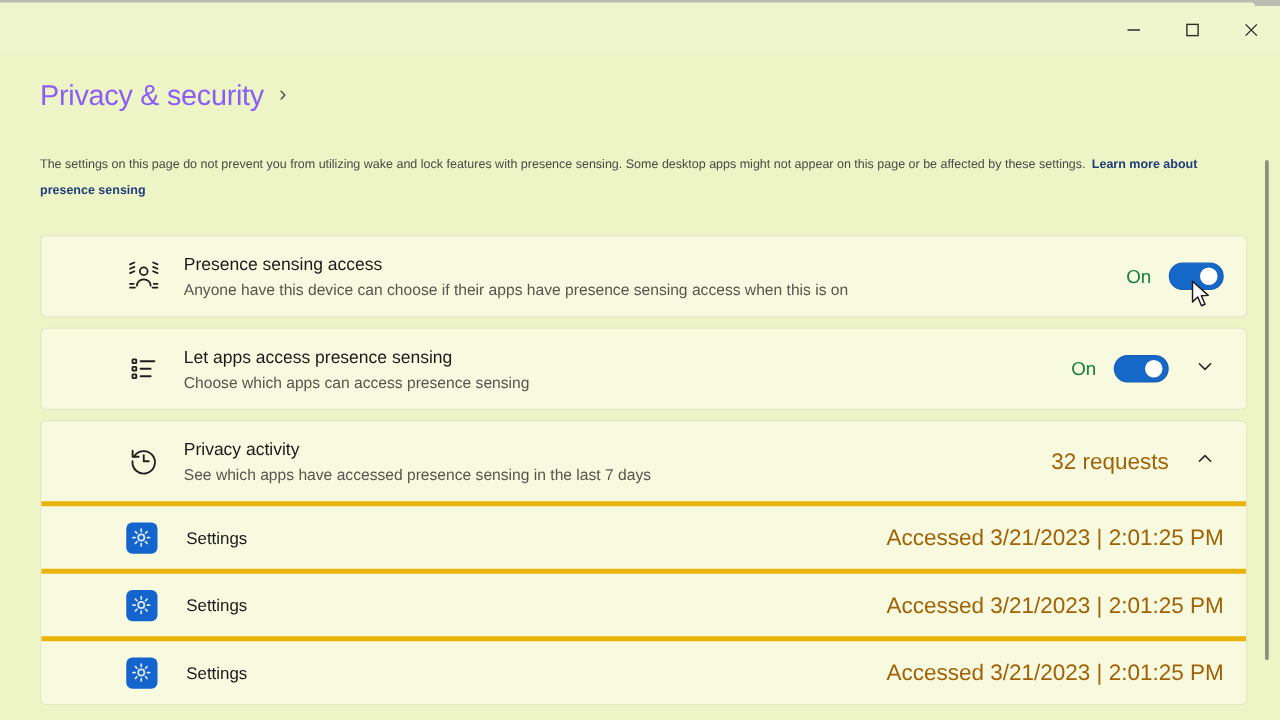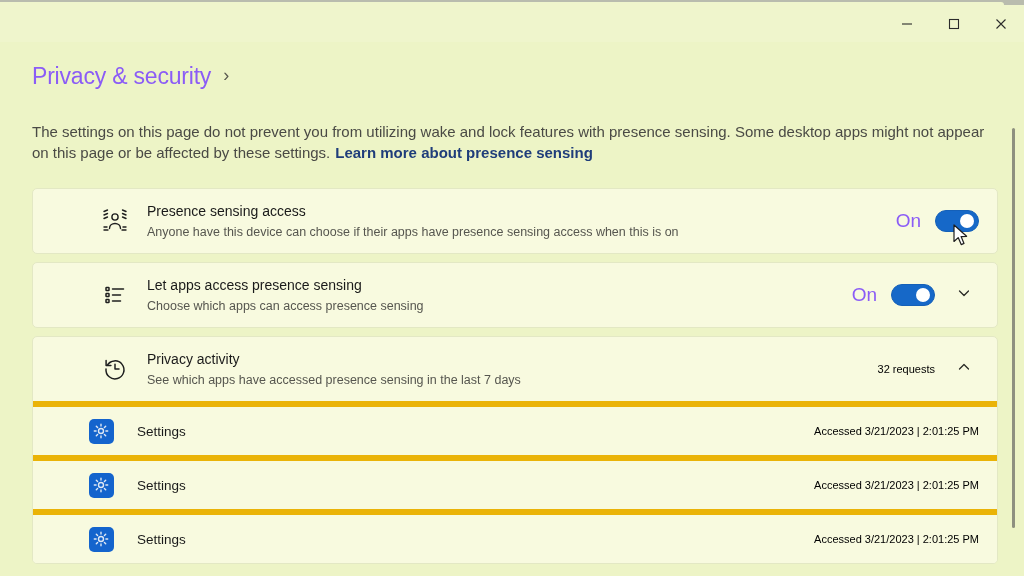--- a/index.html
+++ b/index.html
@@ -85,21 +85,21 @@
   .crumb-current {
     font-size: 27px;
     font-weight: bold;
     color: #1a1a1a;
     letter-spacing: -0.2px;
   }
 
   .description {
     margin-top: 24px;
     width: 968px;
-    font-size: 15px;
+    font-size: 10px;
     line-height: 21px;
     color: #4a4a45;
   }
   .description .link {
     color: #1f3d7a;
     font-weight: bold;
     text-decoration: none;
     cursor: pointer;
     margin-left: 5px;
   }
@@ -155,27 +155,27 @@
     margin-top: 2px;
   }
 
   .row-right {
     display: flex;
     align-items: center;
     gap: 14px;
     padding-left: 16px;
   }
   .state-label {
-    font-size: 19px;
-    color: #8b5cf6;
+    font-size: 15px;
+    color: #15803d;
     text-align: right;
   }
   .meta-label {
-    font-size: 11px;
-    color: #000000;
+    font-size: 18px;
+    color: #a16207;
     white-space: nowrap;
   }
 
   
   .toggle {
     position: relative;
     width: 44px;
     height: 22px;
     border-radius: 11px;
     background: #1668c8;
@@ -202,23 +202,23 @@
     justify-content: center;
     border-radius: 4px;
     cursor: pointer;
     color: #2a2a26;
   }
 
   
   .activity-row {
     display: flex;
     align-items: center;
-    padding: 0 18px 0 4px;
+    padding: 0 18px 0 16px;
     height: 54px;
-    border-top: 6px solid #eab308;
+    border-top: 4px solid #eab308;
     background: #f8fadf;
   }
   .app-icon-wrap {
     width: 40px;
     min-width: 40px;
     display: flex;
     align-items: center;
     justify-content: center;
     margin-left: 44px;
   }

